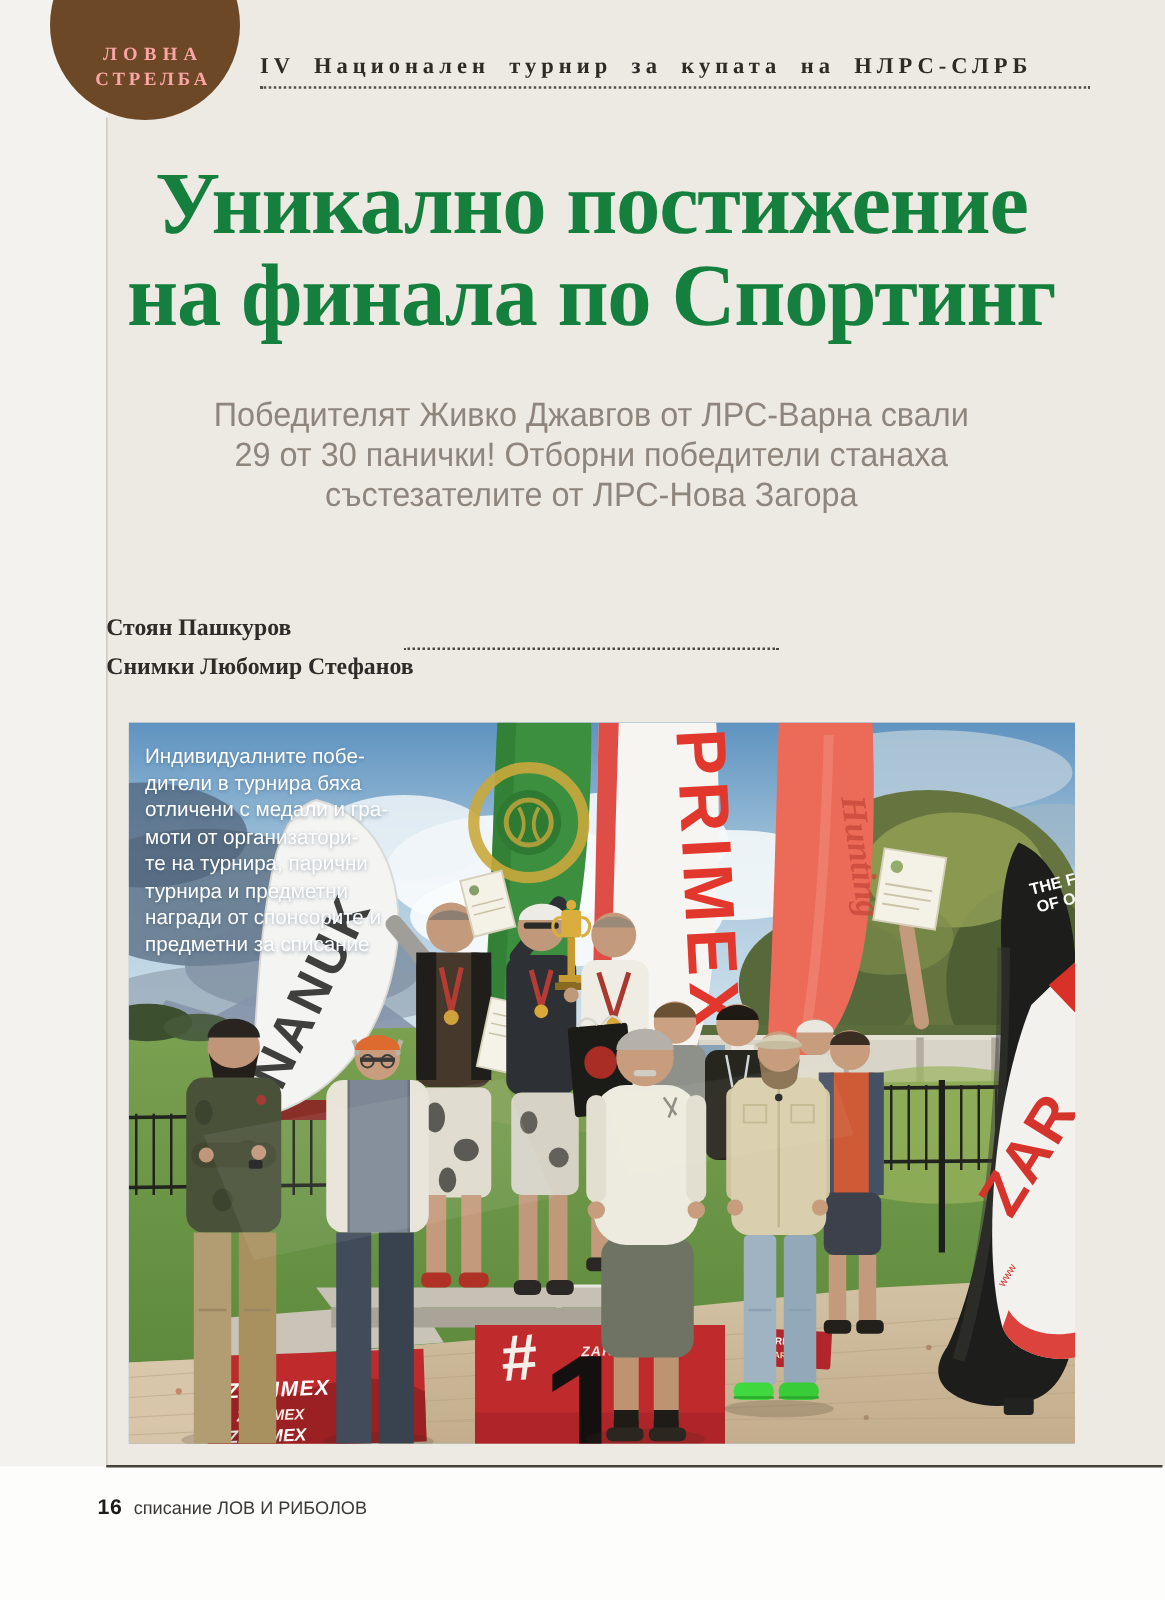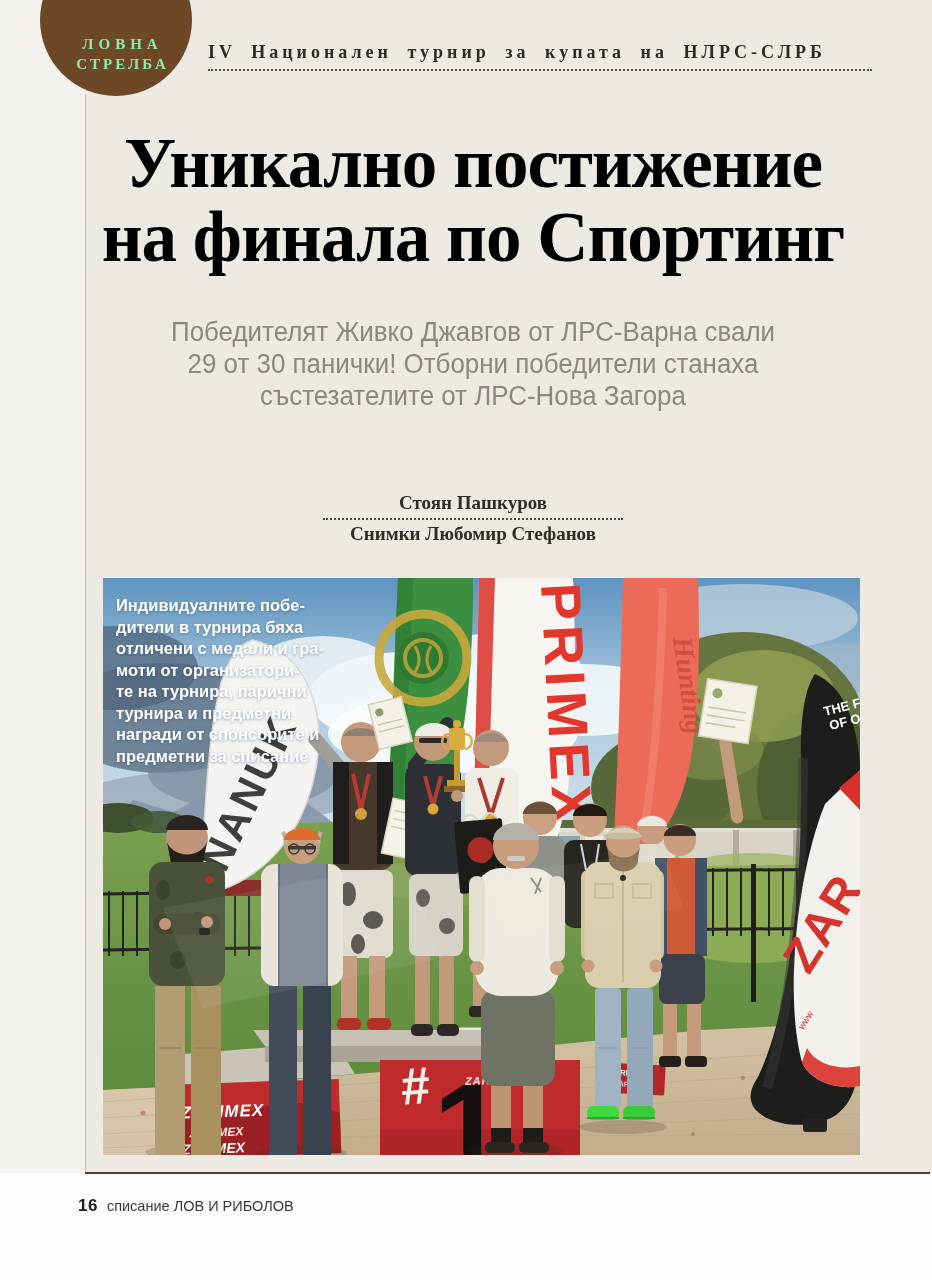--- a/index.html
+++ b/index.html
@@ -4,41 +4,41 @@
 <style>
   html,body{margin:0;padding:0;}
   body{width:932px;height:1280px;position:relative;background:#fdfdfc;
        font-family:"Liberation Sans",sans-serif;overflow:hidden;}
   .page-bg{position:absolute;left:86px;top:0;width:846px;height:1173px;background:#edeae4;}
   .left-strip{position:absolute;left:0;top:0;width:86px;height:1173px;background:#f3f2ee;}
   .v-rule{position:absolute;left:85px;top:94px;width:1px;height:1079px;background:#c2beb6;}
   .badge{position:absolute;left:40px;top:-56px;width:152px;height:152px;border-radius:50%;
          background:#6d4827;display:flex;flex-direction:column;justify-content:flex-end;
          align-items:center;padding-bottom:22px;box-sizing:border-box;z-index:5;}
-  .badge div{color:#86efac;font-family:"Liberation Serif",serif;font-weight:bold;
+  .badge div{color:#fca5a5;font-family:"Liberation Serif",serif;font-weight:bold;
          font-size:15px;line-height:20px;margin-left:13px;}
   .badge .b1{letter-spacing:5px;}
   .badge .b2{letter-spacing:3px;}
   .kicker{position:absolute;left:208px;top:42px;width:664px;
           font-family:"Liberation Serif",serif;font-weight:bold;font-size:18px;
           color:#2e2b27;letter-spacing:4px;word-spacing:7px;
           padding-bottom:6px;border-bottom:2px dotted #55504a;}
   .title{position:absolute;left:85px;top:126px;width:776px;text-align:center;
          font-family:"Liberation Serif",serif;font-weight:bold;font-size:71px;
-         line-height:74px;color:#000000;letter-spacing:-1px;}
+         line-height:74px;color:#15803d;letter-spacing:-1px;}
   .subtitle{position:absolute;left:85px;top:316px;width:776px;text-align:center;
          font-size:27px;line-height:32px;color:#8e867c;transform:scaleX(.96);}
-  .byline{position:absolute;left:85px;top:492px;width:776px;text-align:center;
+  .byline{position:absolute;left:85px;top:492px;width:776px;
          font-family:"Liberation Serif",serif;font-weight:bold;font-size:19px;
          line-height:22px;color:#2e2b28;}
   .byline .dotline{width:300px;margin:3px auto 3px auto;border-bottom:2px dotted #4a4742;height:1px;}
   .photo{position:absolute;left:103px;top:578px;width:757px;height:577px;overflow:hidden;background:#9db8cc;}
   .photo svg{display:block;}
   .caption{position:absolute;left:13px;top:17px;width:250px;color:#ffffff;
-           font-weight:bold;font-size:16.5px;line-height:21.5px;
+           font-weight:normal;font-size:16.5px;line-height:21.5px;
            text-shadow:0 1px 3px rgba(40,70,100,.45);}
   .caption span{display:block;}
   .bottom-rule{position:absolute;left:85px;top:1172px;width:845px;height:2px;background:#45413b;}
   .footer{position:absolute;left:78px;top:1196px;font-size:14.5px;color:#3b3936;}
   .footer b{font-size:17px;color:#1e1c1a;margin-right:9px;letter-spacing:.5px;}
 </style>
 </head>
 <body>
 
 <div class="left-strip"></div>

